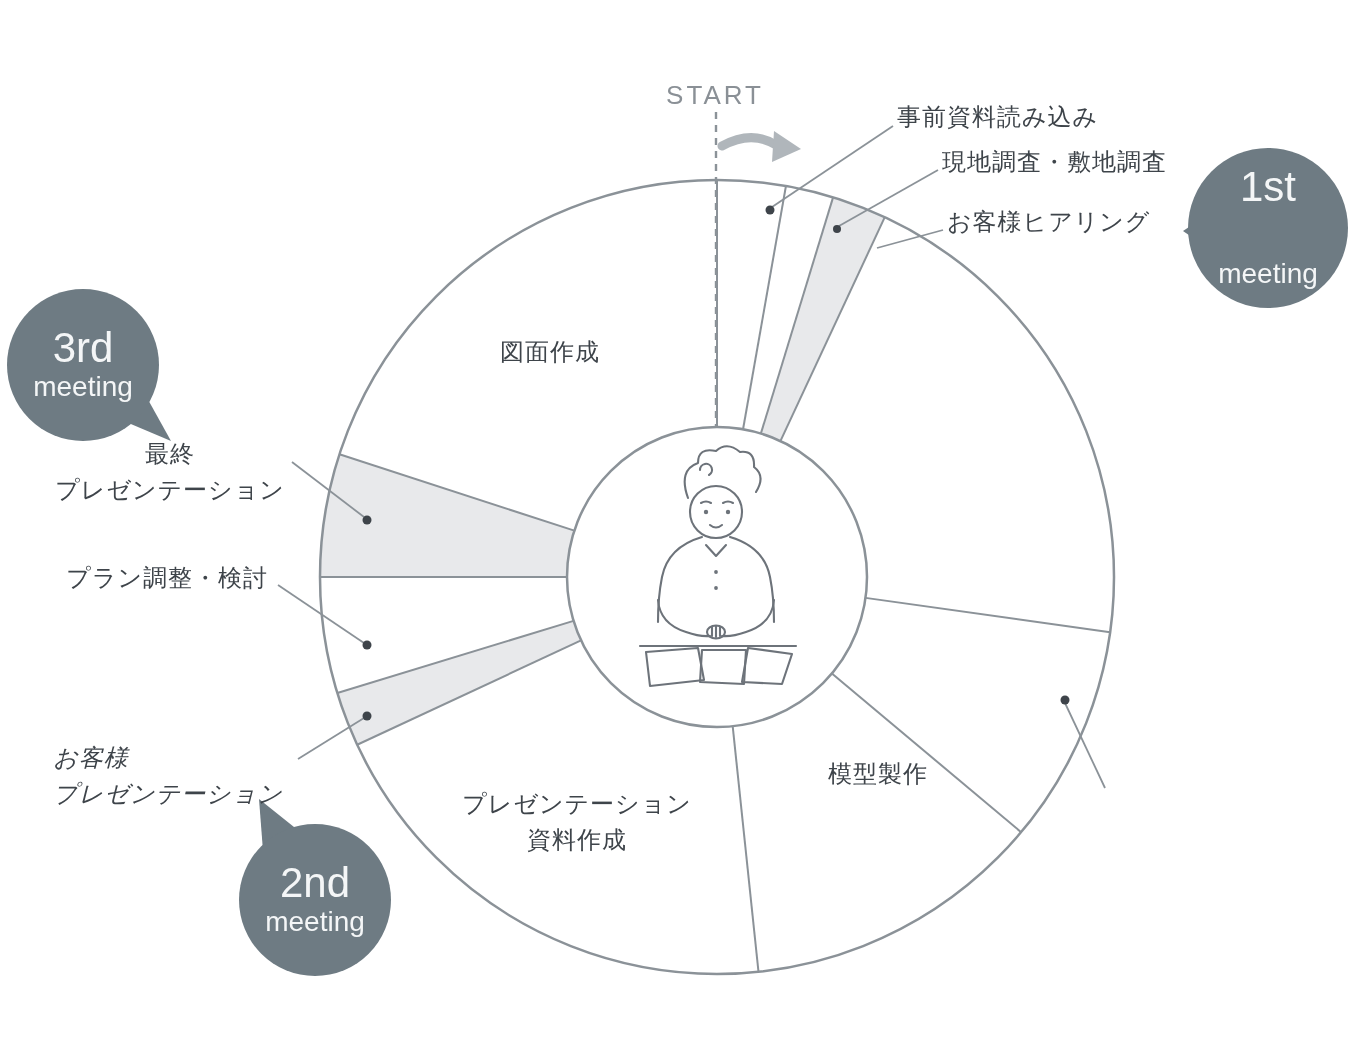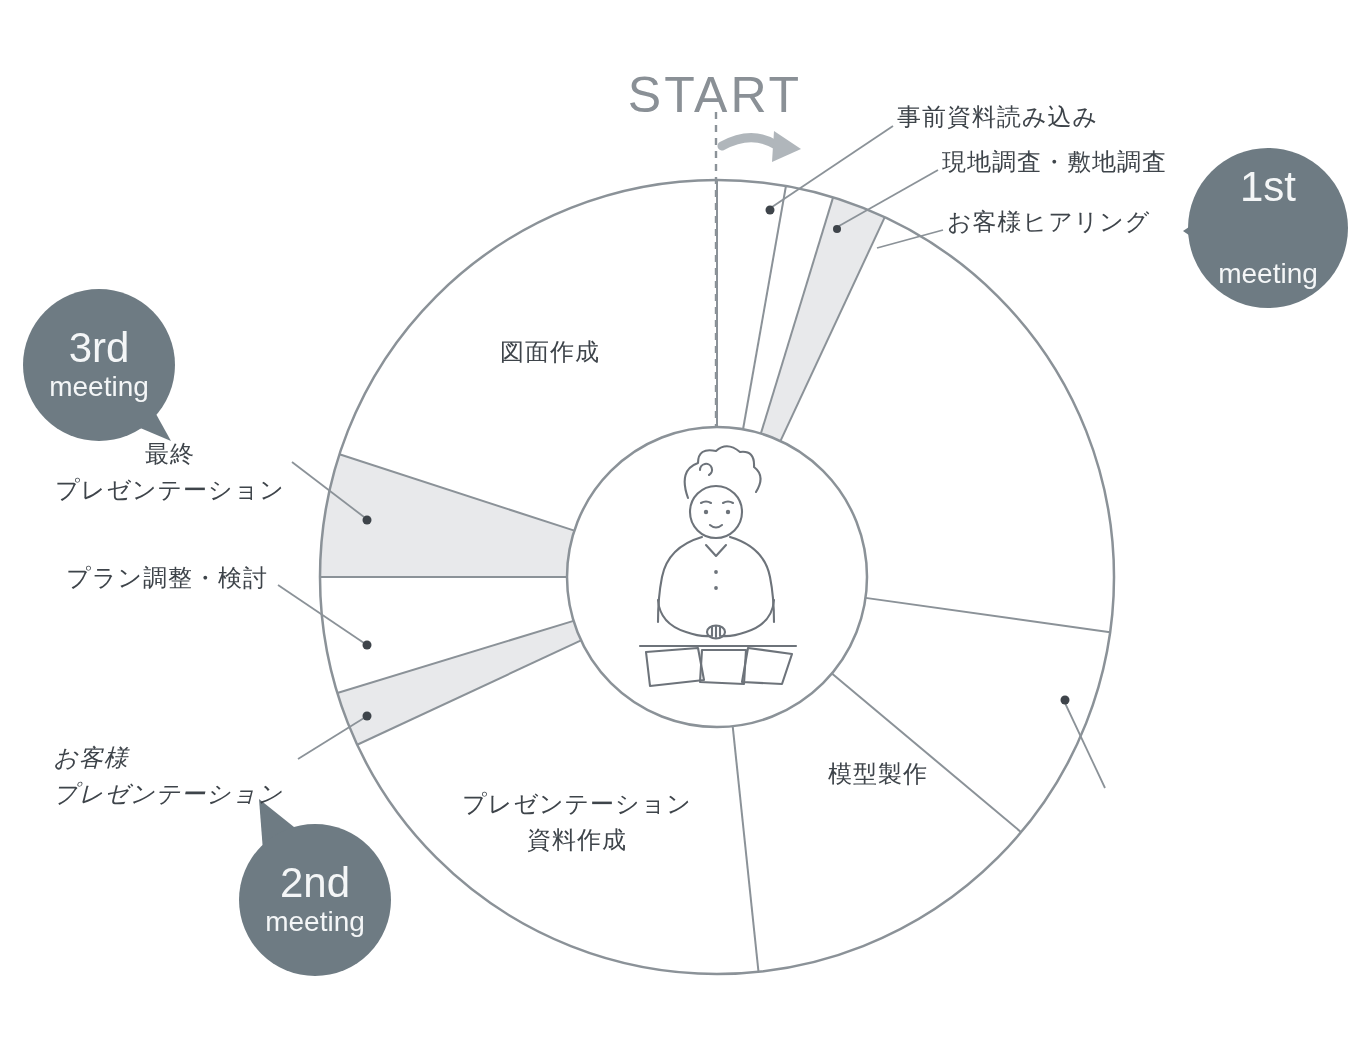--- a/index.html
+++ b/index.html
@@ -38,30 +38,30 @@
   #lbl-contractor{left:1088px;top:820px;transform:translateY(-50%);}
   #lbl-model{left:878px;top:774px;transform:translate(-50%,-50%);}
   #lbl-presmat{left:577px;top:822px;transform:translate(-50%,-50%);text-align:center;}
   #lbl-clientpres{left:168px;top:776px;transform:translate(-50%,-50%);text-align:left;font-style:italic;}
   #lbl-planreview{left:268px;top:578px;transform:translate(-100%,-50%);}
   #lbl-finalpres{left:170px;top:472px;transform:translate(-50%,-50%);text-align:center;}
   #lbl-drawing{left:550px;top:352px;transform:translate(-50%,-50%);}
 
   #start-label{
     position:absolute;left:715px;top:95px;transform:translate(-50%,-50%);
-    font-size:50px;letter-spacing:3px;color:var(--start-text);
+    font-size:26px;letter-spacing:3px;color:var(--start-text);
   }
   .bubble{
     position:absolute;border-radius:50%;background:var(--bubble-bg);color:var(--bubble-text);
     display:flex;flex-direction:column;align-items:center;justify-content:center;
   }
   .bubble .num{font-size:42px;line-height:1.05;}
   .bubble .word{font-size:28px;line-height:1.2;}
   #bubble-first{left:1188px;top:148px;width:160px;height:160px;gap:48px;}
-  #bubble-third{left:23px;top:289px;width:152px;height:152px;}
+  #bubble-third{left:7px;top:289px;width:152px;height:152px;}
   #bubble-second{left:239px;top:824px;width:152px;height:152px;}
 </style>
 </head>
 <body>
 
 <div id="stage">
 
   <svg id="diagram-svg" width="1360" height="1046" viewBox="0 0 1360 1046">
 
     <g id="wheel-layer">

